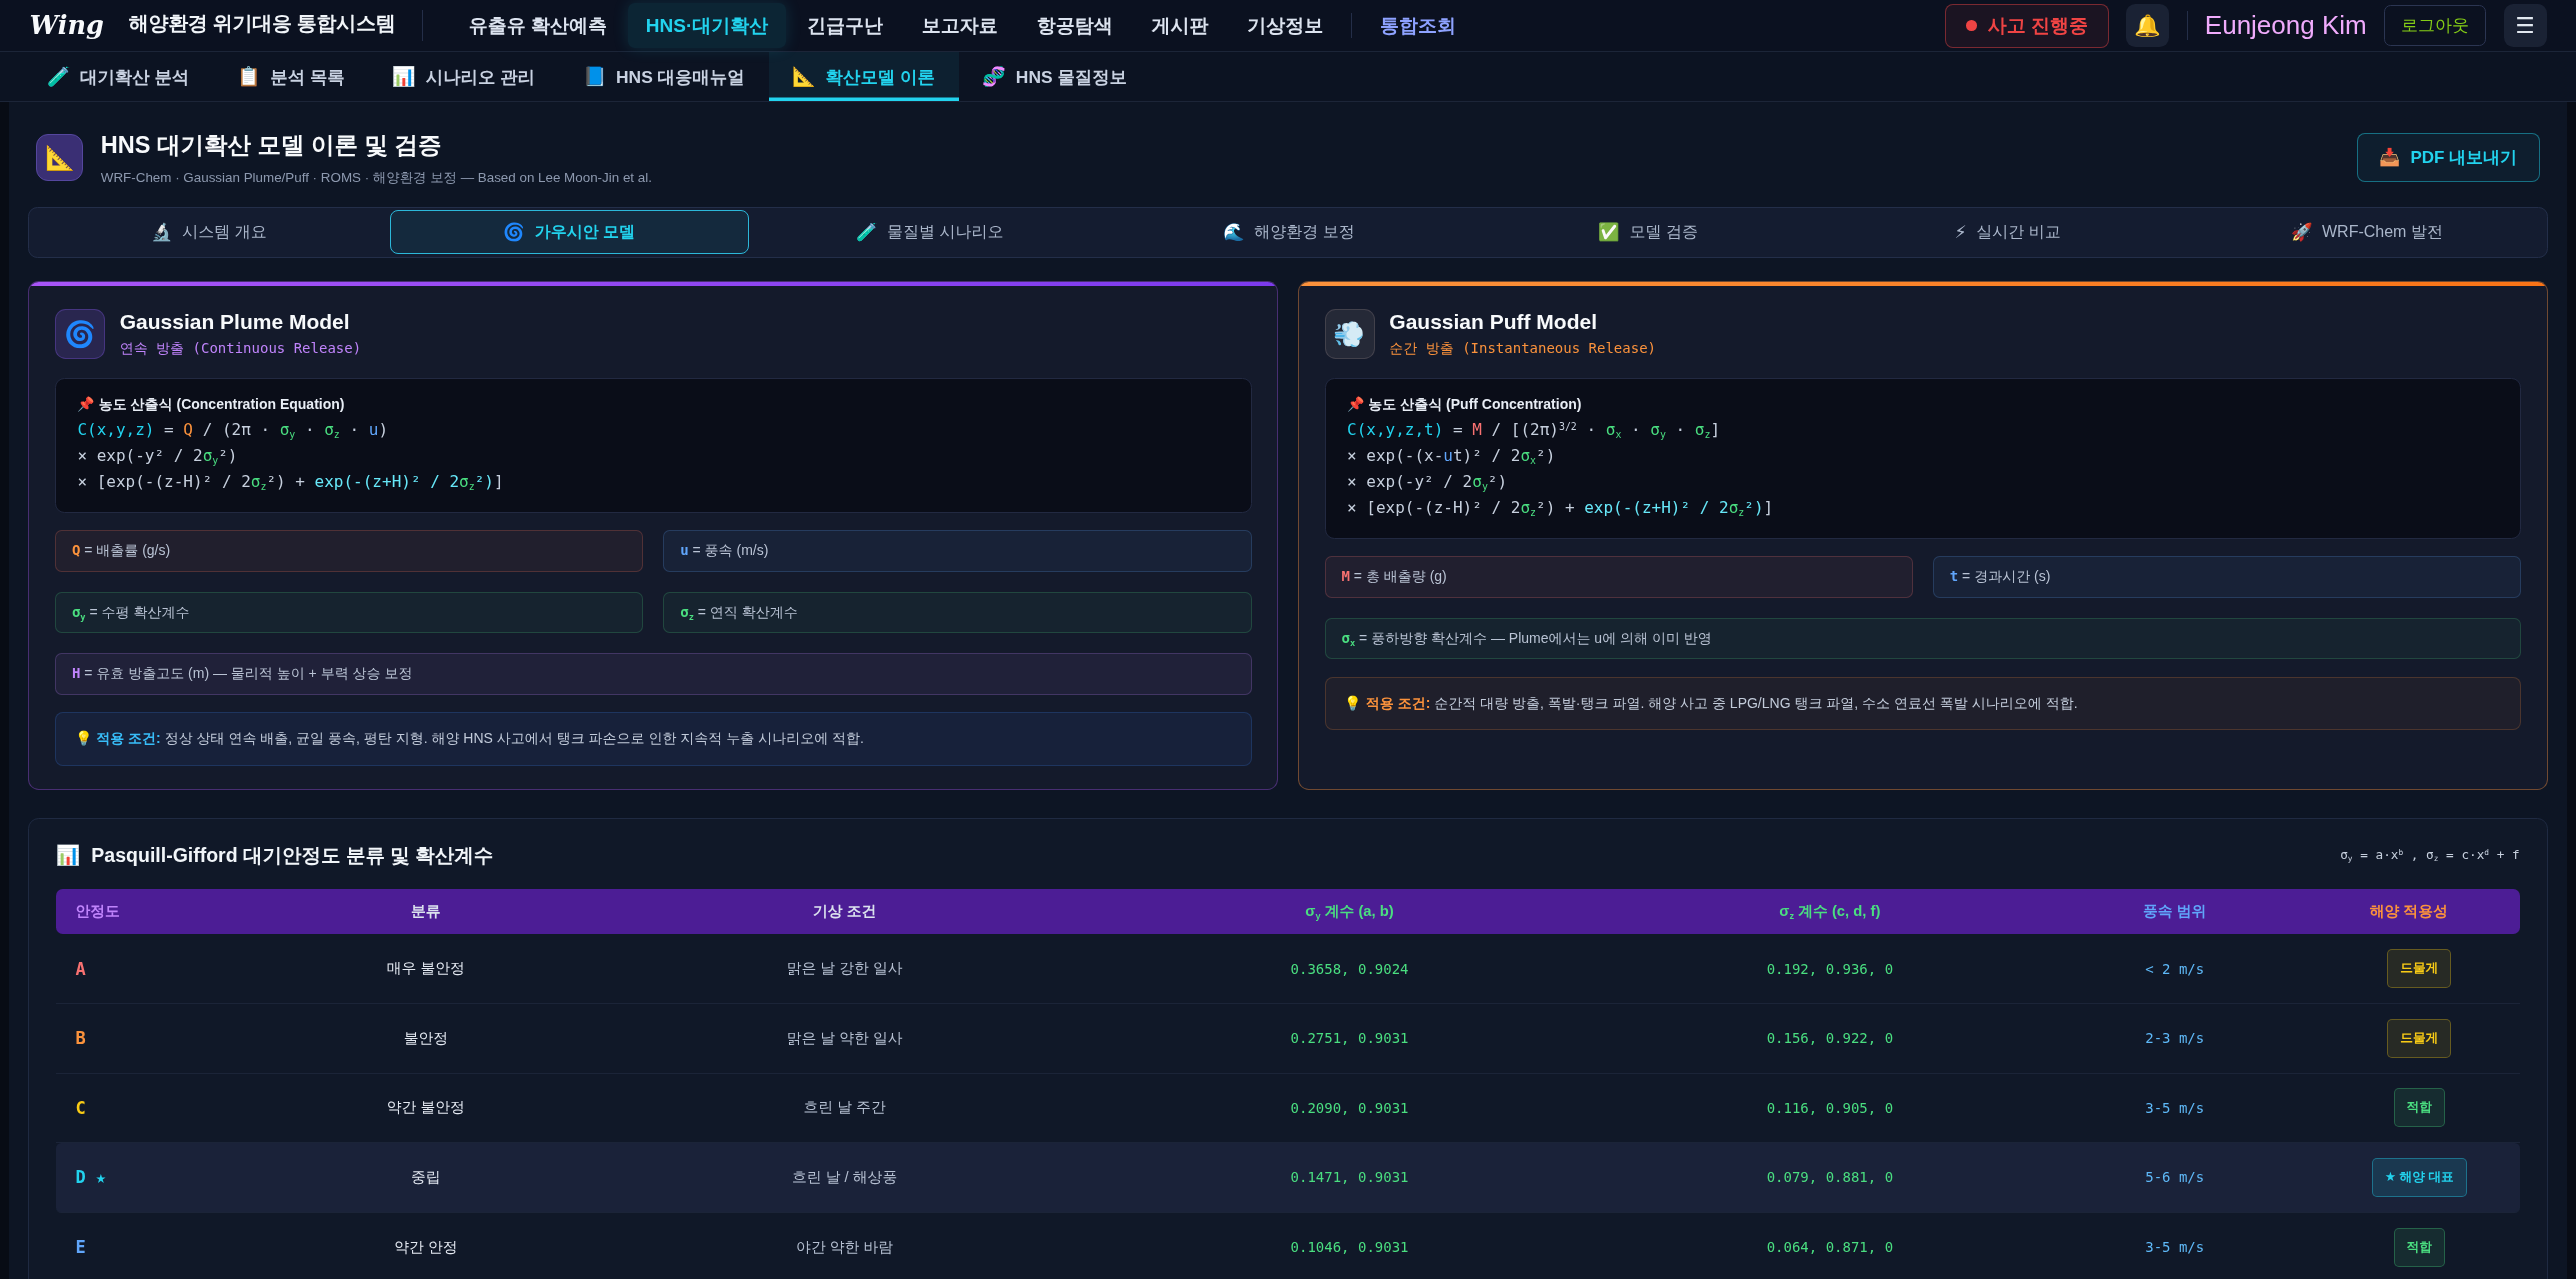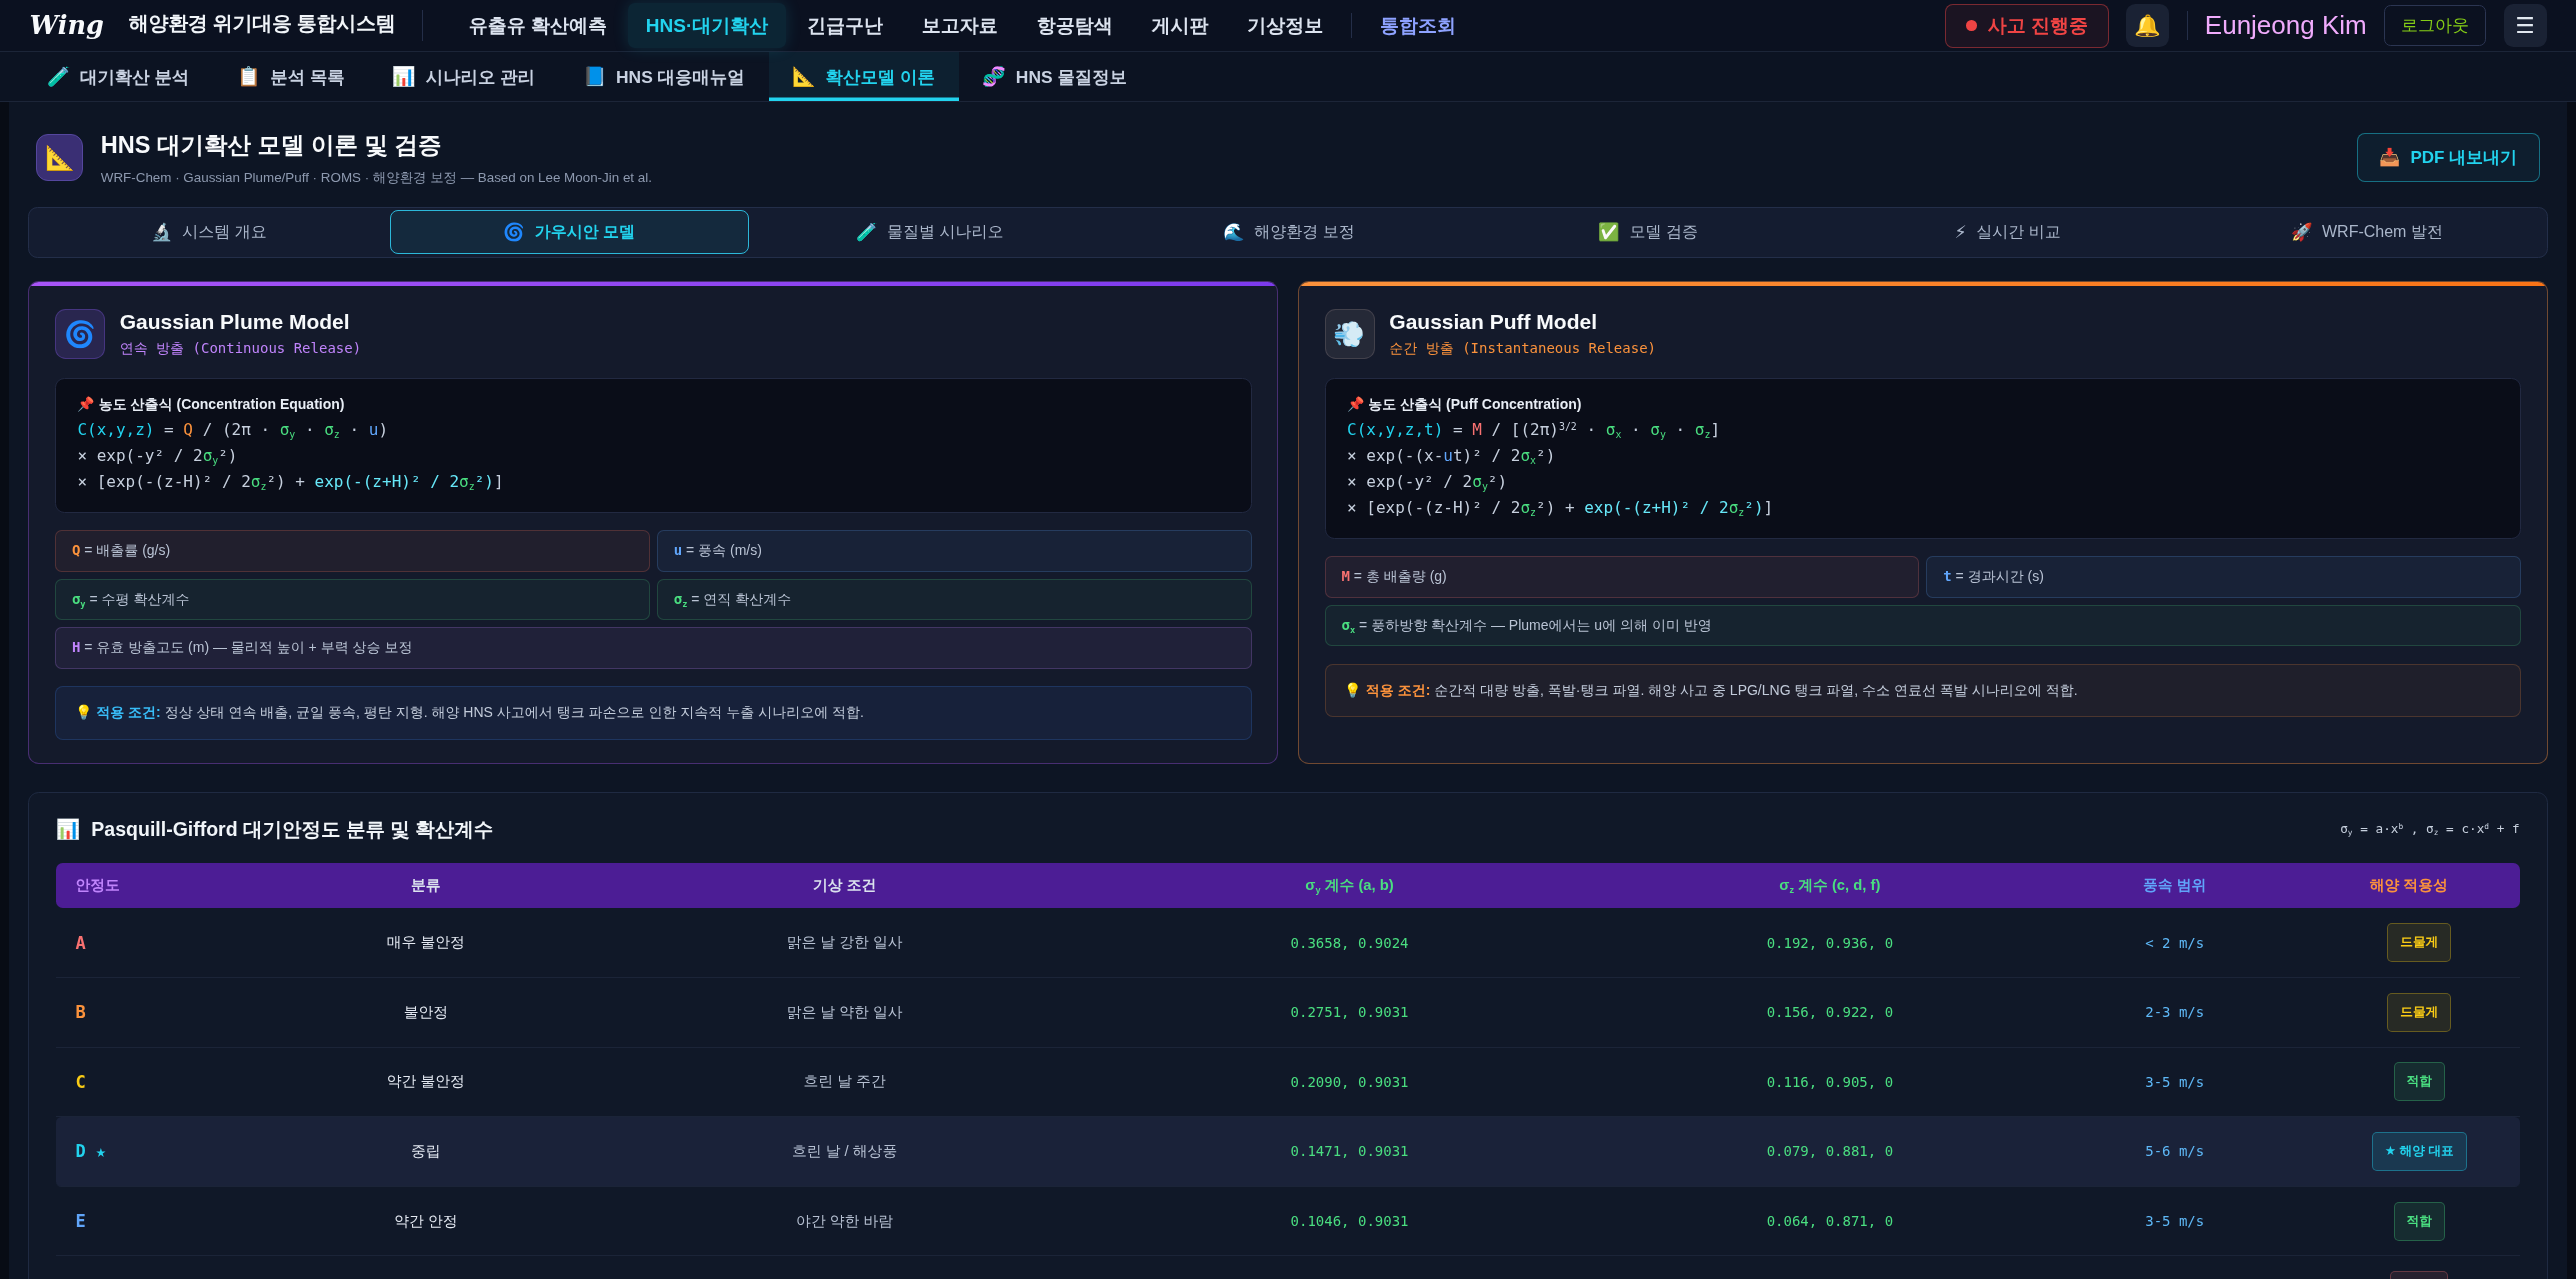--- a/index.html
+++ b/index.html
@@ -95,21 +95,21 @@
   .eq-line { font-family:"DejaVu Sans Mono","Liberation Mono",monospace;
     font-size:16px; margin-top:6px; white-space:nowrap; }
   .tk-t { color:#c7d0de; } .tk-t2 { color:#b9c3d4; }
   .tk-cyan { color:#22d3ee; } .tk-cyan2 { color:#67e8f9; }
   .tk-green { color:#4ade80; } .tk-orange { color:#fb923c; }
   .tk-red { color:#f87171; } .tk-blue { color:#60a5fa; }
   .tk-purple { color:#c084fc; }
   .sub { font-size:0.62em; vertical-align:-0.30em; }
   .sup { font-size:0.62em; vertical-align:0.55em; }
 
-  .param-grid { display:grid; grid-template-columns:1fr 1fr; gap:7px; margin-bottom:17.4px; }
+  .param-grid { display:grid; grid-template-columns:1fr 1fr; gap:20px; margin-bottom:17.4px; }
   .param { border-radius:6.7px; padding:10.7px 16px; font-size:14px; border:0.7px solid transparent; }
   .param .sym { font-family:"DejaVu Sans Mono","Liberation Mono",monospace; font-weight:bold; }
   .param.full { grid-column:1 / -1; }
   .tint-orange { background:rgba(251,113,90,0.06); border-color:rgba(251,113,90,0.22); }
   .tint-blue   { background:rgba(96,165,250,0.06); border-color:rgba(96,165,250,0.20); }
   .tint-green  { background:rgba(74,222,128,0.05); border-color:rgba(74,222,128,0.20); }
   .tint-purple { background:rgba(192,132,252,0.07); border-color:rgba(192,132,252,0.22); }
   .tint-red    { background:rgba(248,113,113,0.06); border-color:rgba(248,113,113,0.22); }
 
   .note { border-radius:8px; padding:16px 19px; font-size:14px; color:#c2cbda; line-height:1.4; }

